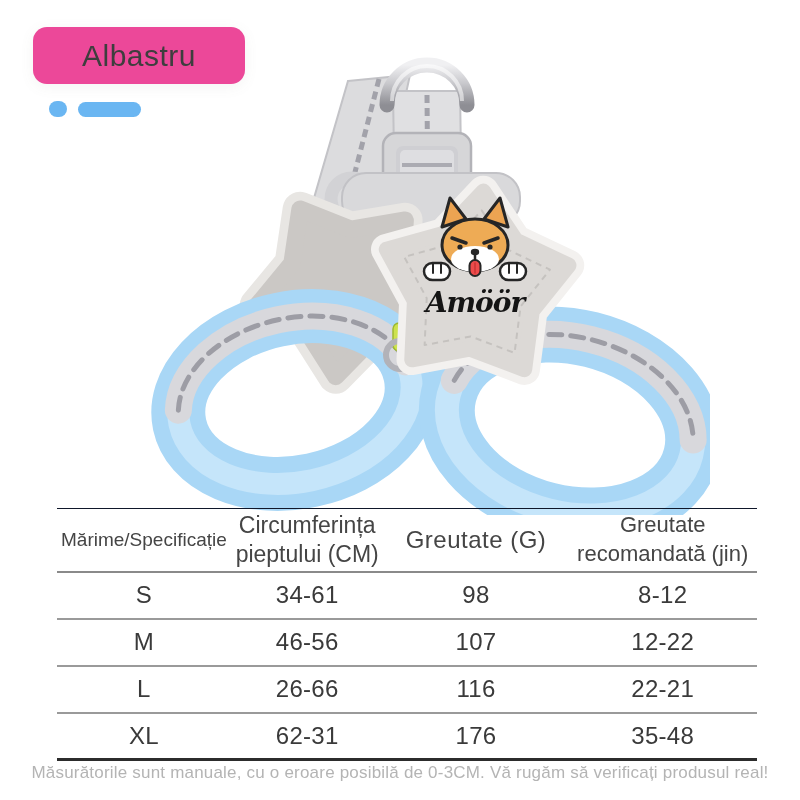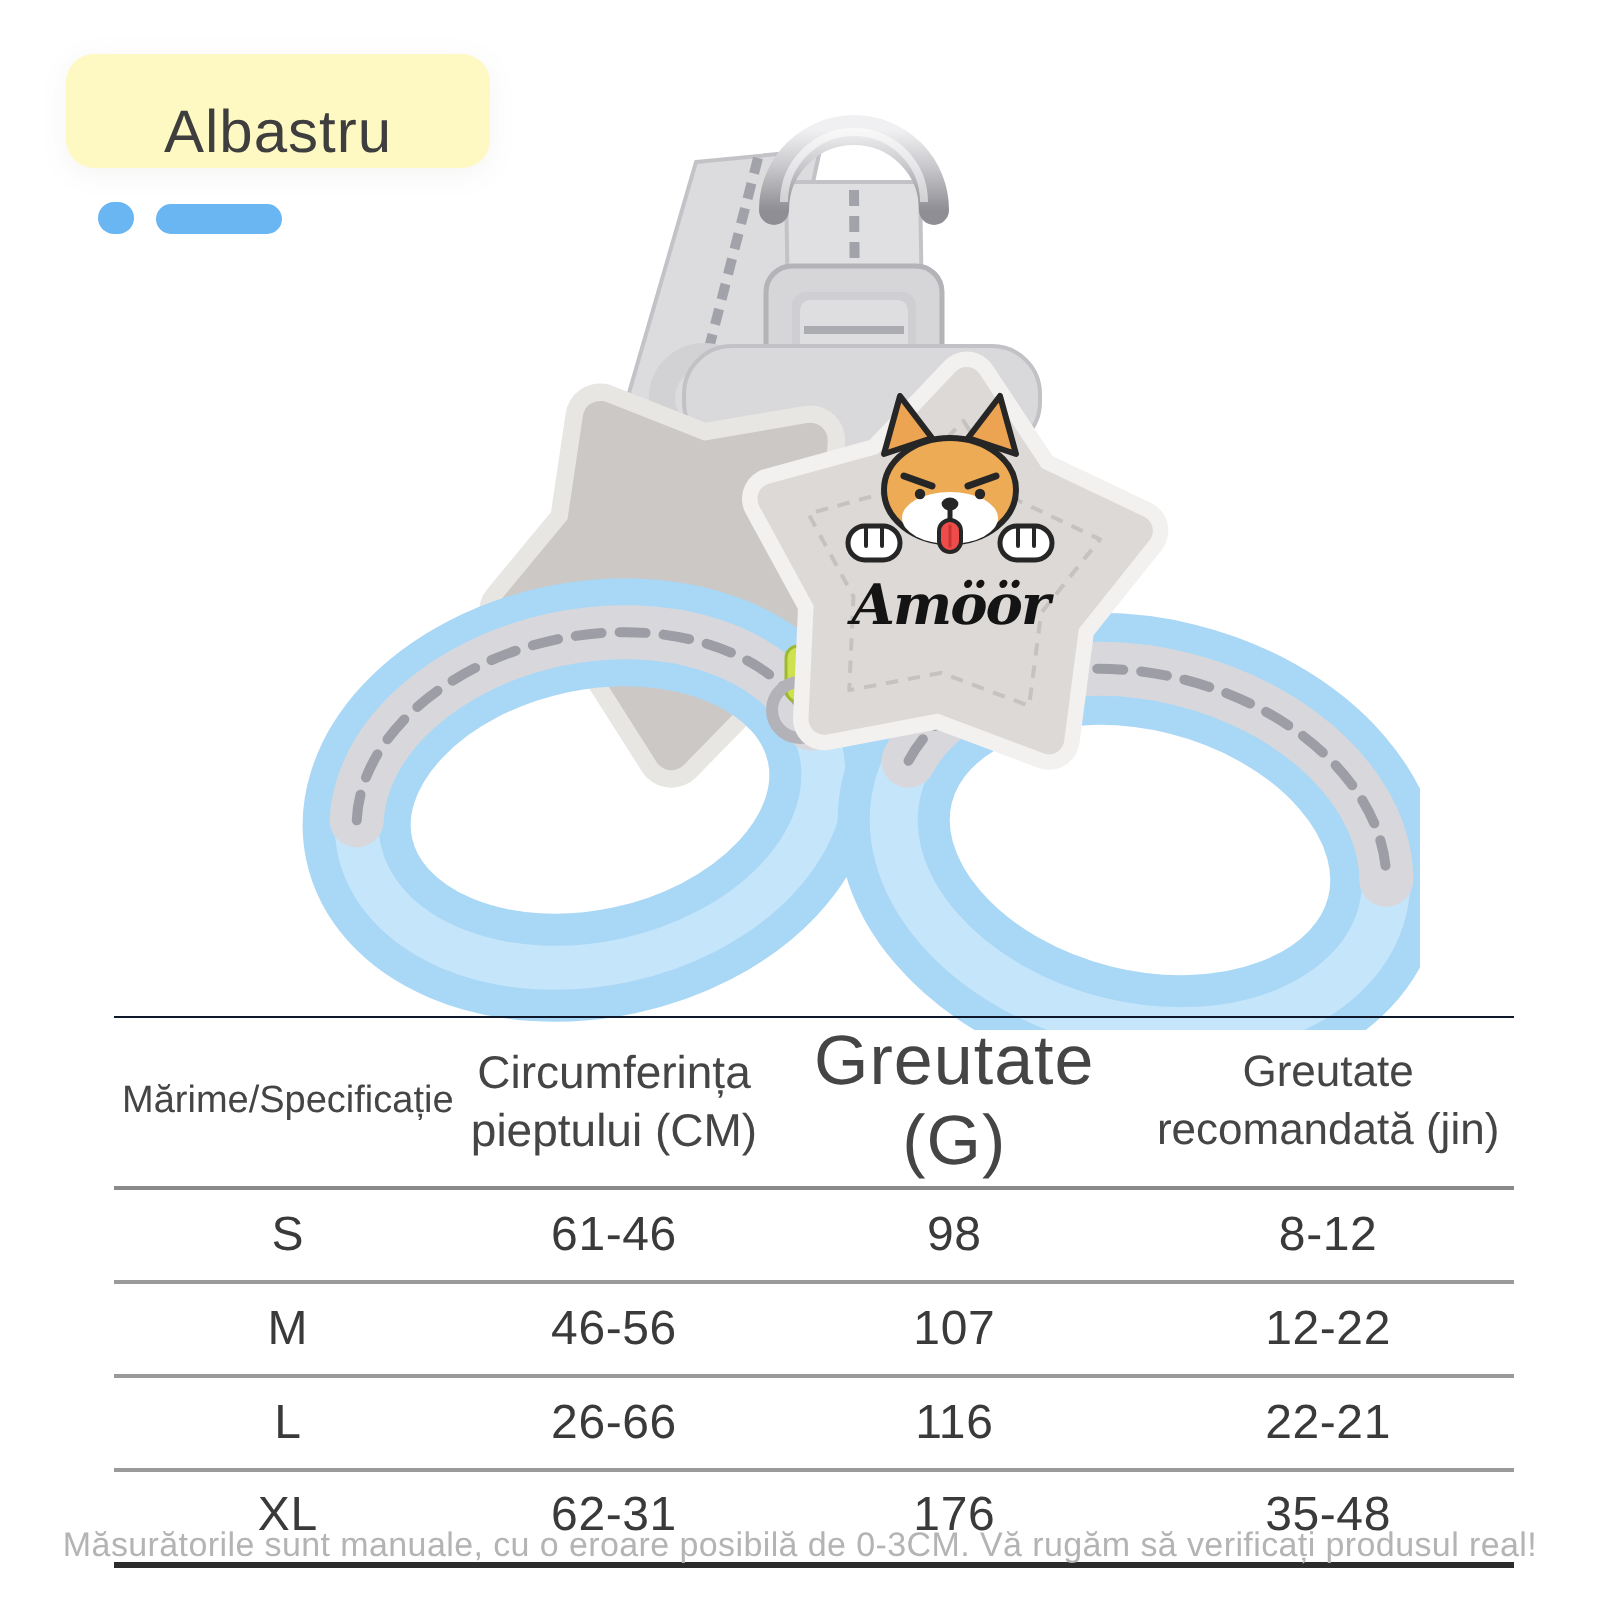--- a/index.html
+++ b/index.html
@@ -13,24 +13,24 @@
     margin: 0 auto;
     background: #ffffff;
     overflow: hidden;
   }
 
   
   .variant-card {
     position: absolute;
     left: 33px; top: 27px;
     width: 212px; height: 57px;
-    background: #fef9c3;
+    background: #ec4899;
     border-radius: 14px;
     box-shadow: 0 3px 14px rgba(120,110,105,0.08);
-    display: flex; align-items: flex-end; justify-content: center;
+    display: flex; align-items: center; justify-content: center;
   }
   .variant-card span {
     font-size: 30px;
     color: #3e3e3e;
     letter-spacing: 0.5px;
   }
   .pill { position: absolute; display: block; }
   .pill-short { left: 49px; top: 101px; width: 18px; height: 16px; border-radius: 8px; }
   .pill-long  { left: 78px; top: 102px; width: 63px; height: 15px; border-radius: 7.5px; }
 
@@ -47,21 +47,21 @@
   }
   table.size-table th, table.size-table td {
     text-align: center;
     vertical-align: middle;
     font-weight: 400;
     color: #454545;
   }
   table.size-table thead th { height: 57px; border-bottom: 2px solid #8a8a8a; padding: 2px 4px; }
   th.h-size  { width: 22%; font-size: 19px; }
   th.h-chest { width: 22%; font-size: 23px; line-height: 1.25; }
-  th.h-weight{ width: 28%; font-size: 35px; letter-spacing: 0.5px; }
+  th.h-weight{ width: 28%; font-size: 24px; letter-spacing: 0.5px; }
   th.h-reco  { width: 28%; font-size: 22px; line-height: 1.3; }
   table.size-table tbody td {
     height: 47px;
     font-size: 24px;
     color: #3a3a3a;
     letter-spacing: 0.3px;
   }
   table.size-table tbody tr:not(:last-child) td { border-bottom: 2px solid #9a9a9a; }
 
   
@@ -180,21 +180,21 @@
         <tr>
           <th class="h-size">Mărime/Specificație</th>
           <th class="h-chest">Circumferința pieptului (CM)</th>
           <th class="h-weight">Greutate (G)</th>
           <th class="h-reco">Greutate recomandată (jin)</th>
         </tr>
       </thead>
       <tbody>
         <tr>
           <td>S</td>
-          <td>61-46</td>
+          <td>34-61</td>
           <td>98</td>
           <td>8-12</td>
         </tr>
         <tr>
           <td>M</td>
           <td>46-56</td>
           <td>107</td>
           <td>12-22</td>
         </tr>
         <tr>

